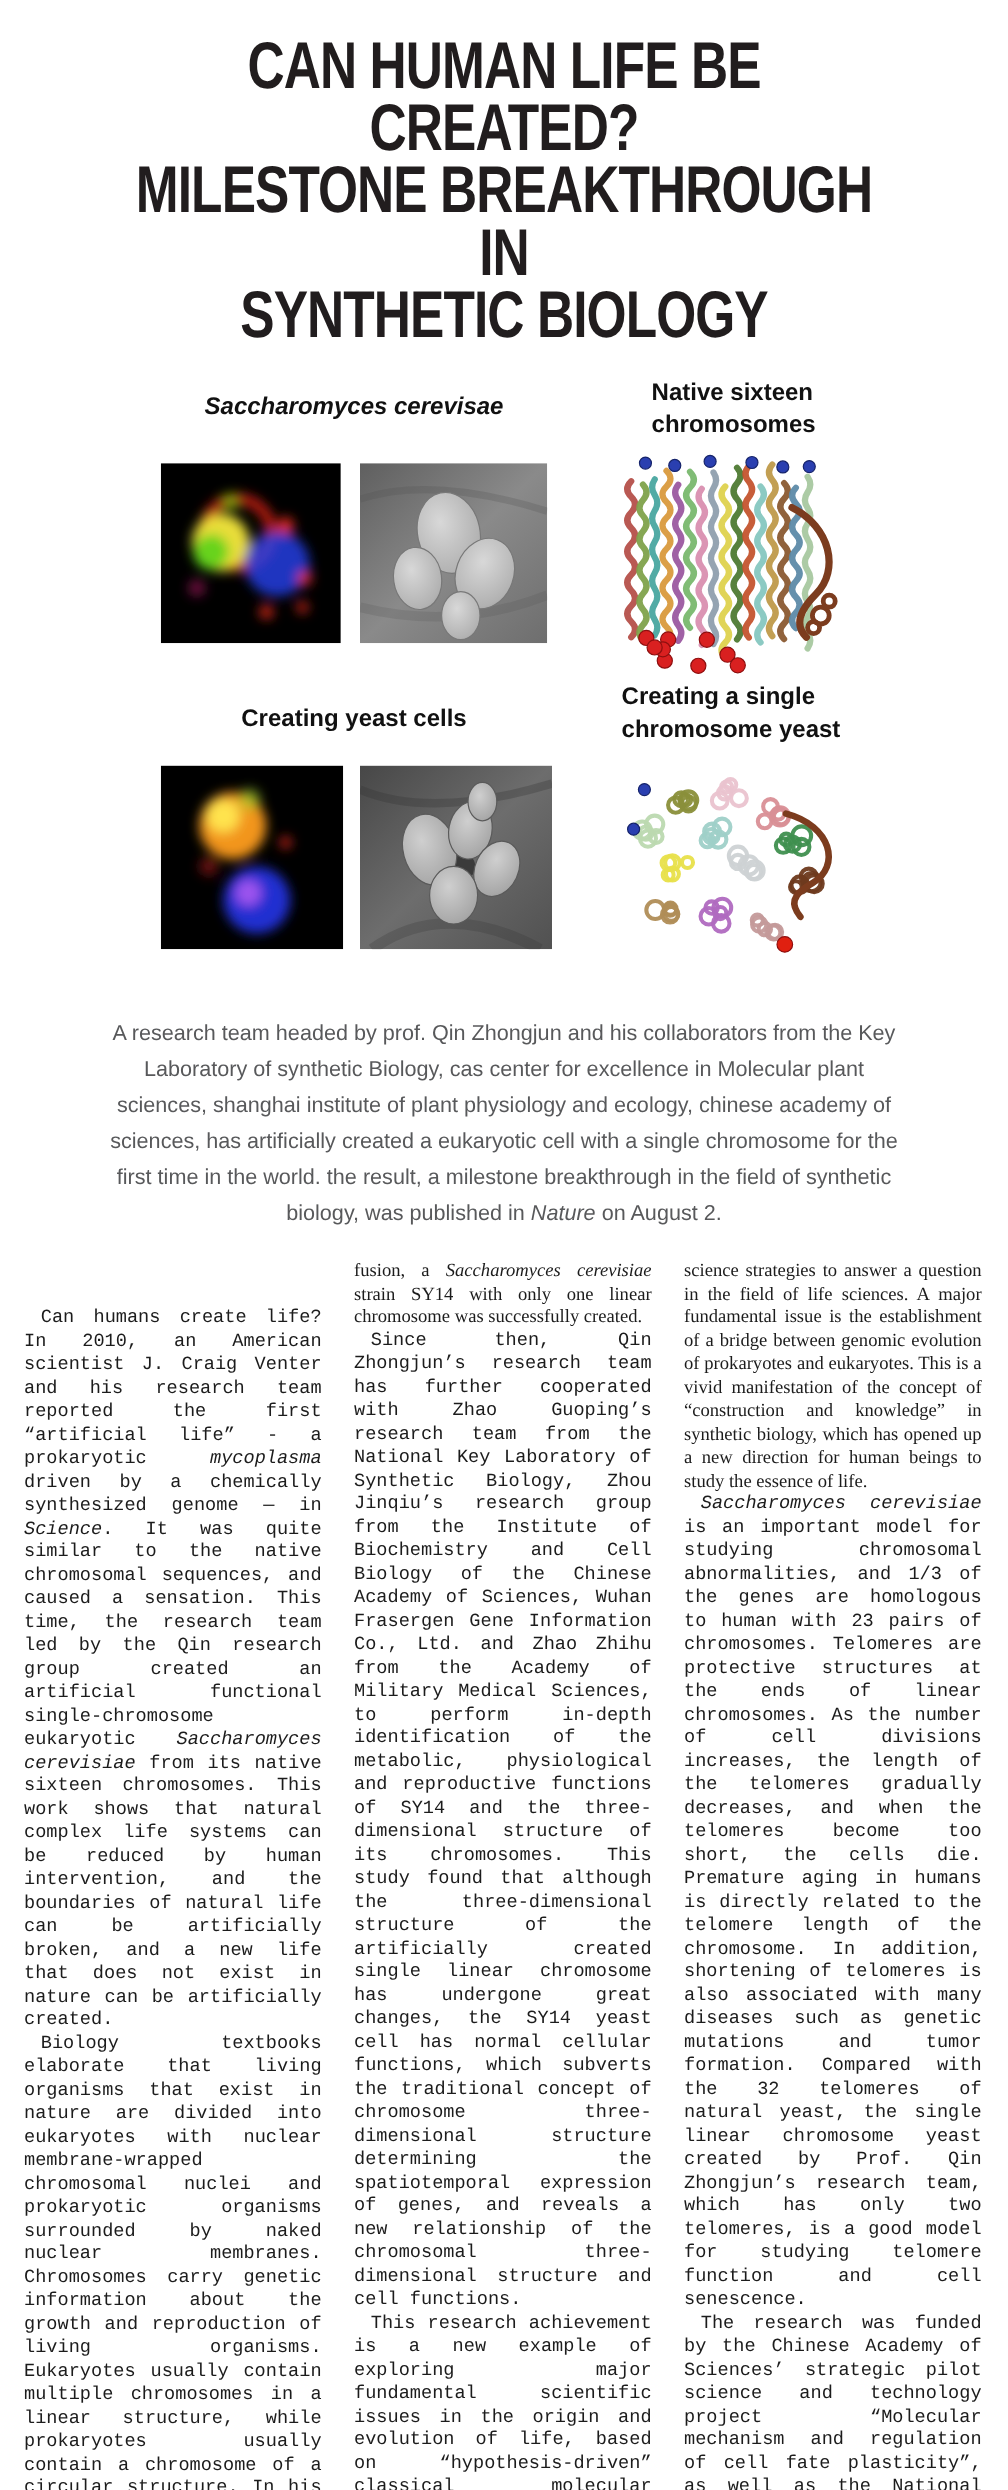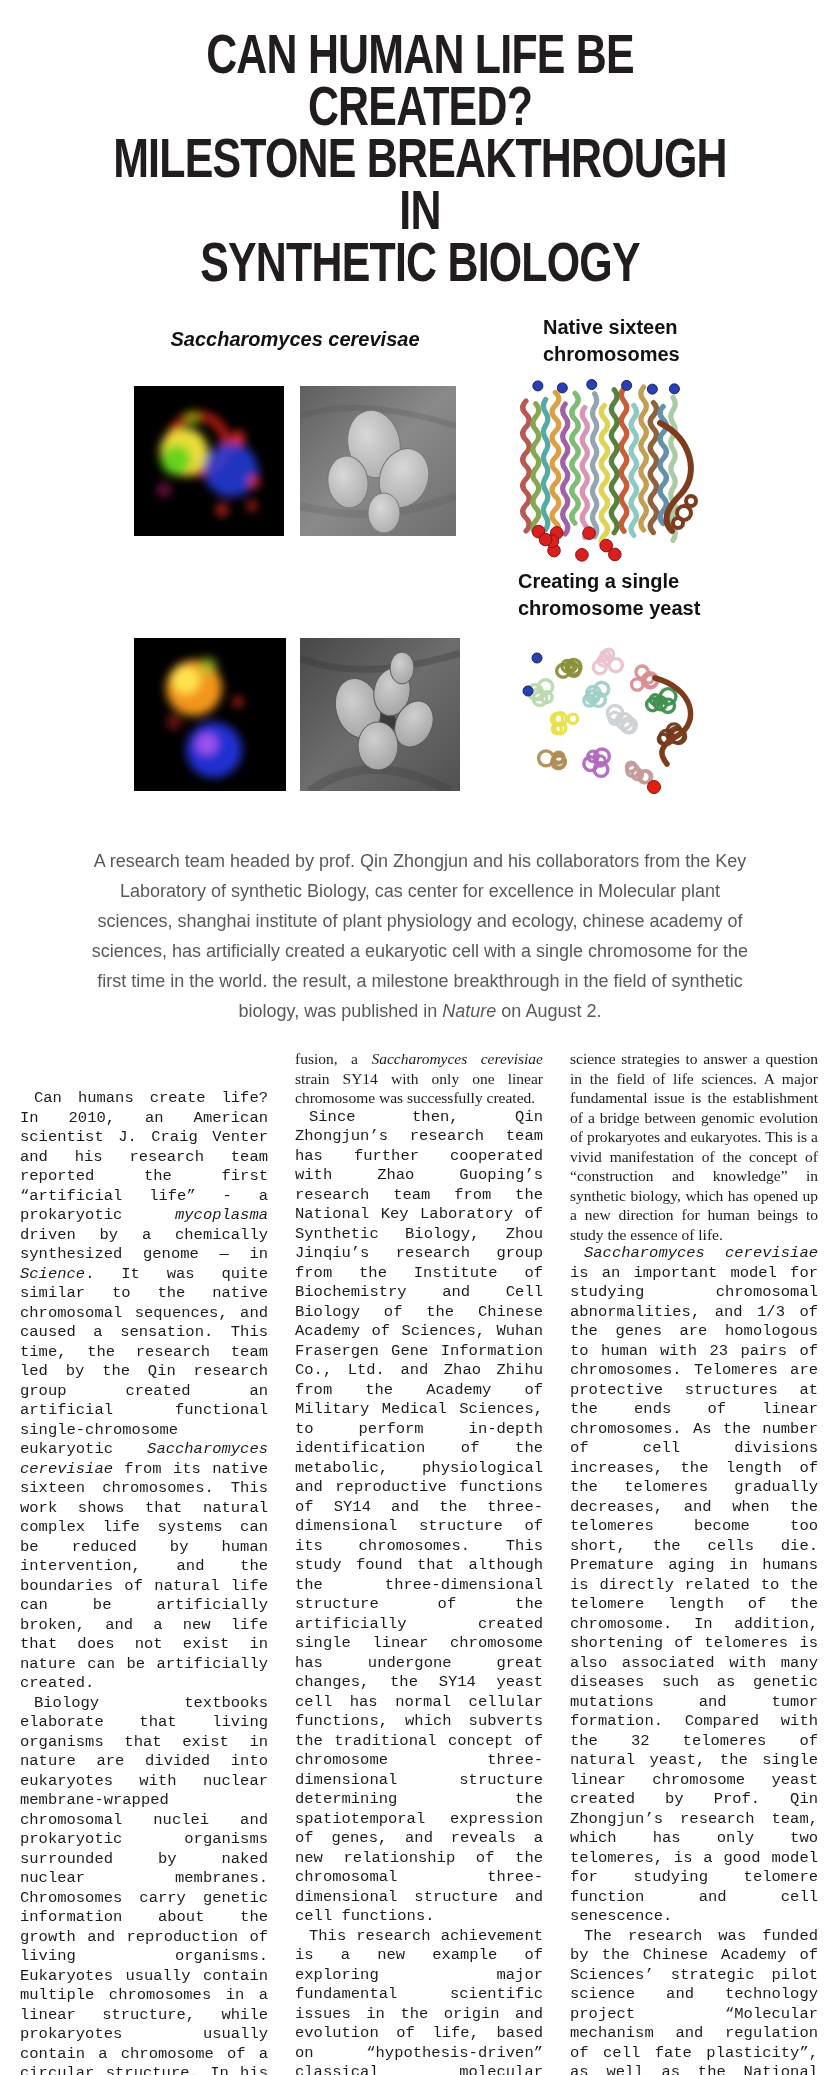--- a/index.html
+++ b/index.html
@@ -131,20 +131,21 @@
           <circle cx="28.60573101043701" cy="160.6227023601532" r="6.3" fill="#d92020" stroke="#8e0f0f" stroke-width="1"></circle>
           <circle cx="35.518912211060524" cy="168.53629755973816" r="6.3" fill="#d92020" stroke="#8e0f0f" stroke-width="1"></circle>
           <circle cx="71.93872499465942" cy="183.86167240142822" r="6.3" fill="#d92020" stroke="#8e0f0f" stroke-width="1"></circle>
           <path d="M150 52 C182 68 190 104 170 124 C156 138 152 150 162 160" fill="none" stroke="#7c3c1e" stroke-width="6" stroke-linecap="round"></path>
           <circle cx="174" cy="142" r="7" fill="none" stroke="#7c3c1e" stroke-width="4"></circle>
           <circle cx="181" cy="130" r="5" fill="none" stroke="#7c3c1e" stroke-width="4"></circle>
           <circle cx="168" cy="152" r="5" fill="none" stroke="#7c3c1e" stroke-width="4"></circle>
         </g>
     </svg>
 
+    <div class="abs figlabel center" style="left:135px;top:298px;width:320px;">Creating yeast cells</div>
     <div class="abs figlabel" style="left:518px;top:280px;">
       <div>Creating a single</div>
       <div>chromosome yeast</div>
     </div>
 
     <svg class="abs" style="left:134px;top:350px;" width="152" height="153" viewBox="0 0 152 153">
       <defs>
           <filter id="bl2" x="-40%" y="-40%" width="180%" height="180%">
             <feGaussianBlur stdDeviation="5"></feGaussianBlur>
           </filter>

